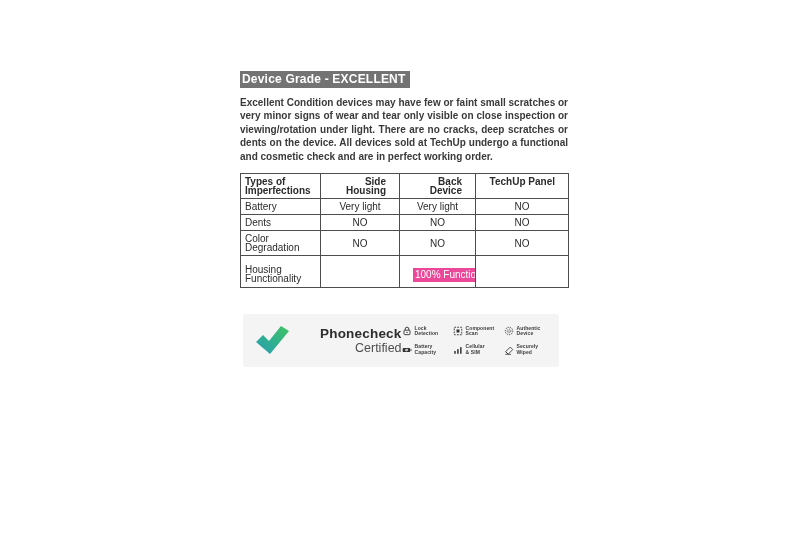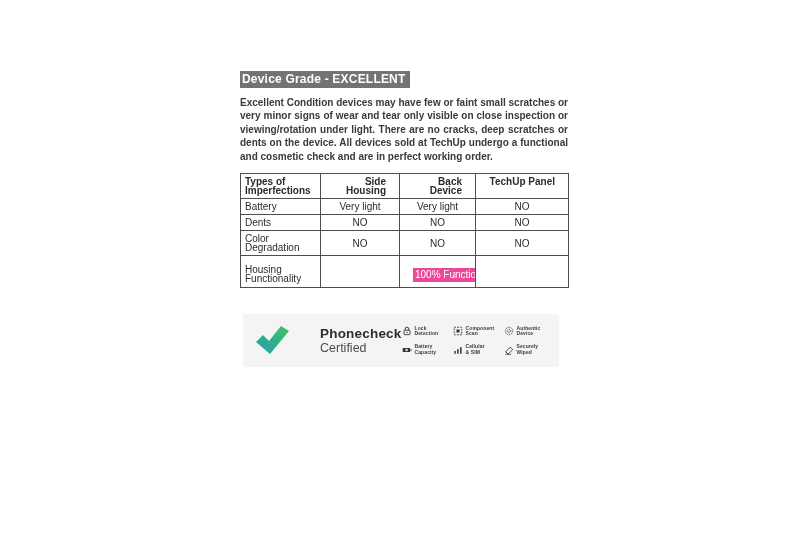--- a/index.html
+++ b/index.html
@@ -93,20 +93,21 @@
     font-size: 13.5px;
     font-weight: bold;
     color: #2d2d2d;
     letter-spacing: 0.2px;
     line-height: 15px;
   }
   .subtitle {
     font-size: 12.5px;
     color: #4d4d4d;
     line-height: 14px;
+    margin-left: 35px;
   }
   .features {
     margin-left: auto;
     margin-right: 14px;
     display: grid;
     grid-template-columns: 47px 47px 47px;
     grid-row-gap: 7px;
     grid-column-gap: 4px;
   }
   .feature {

